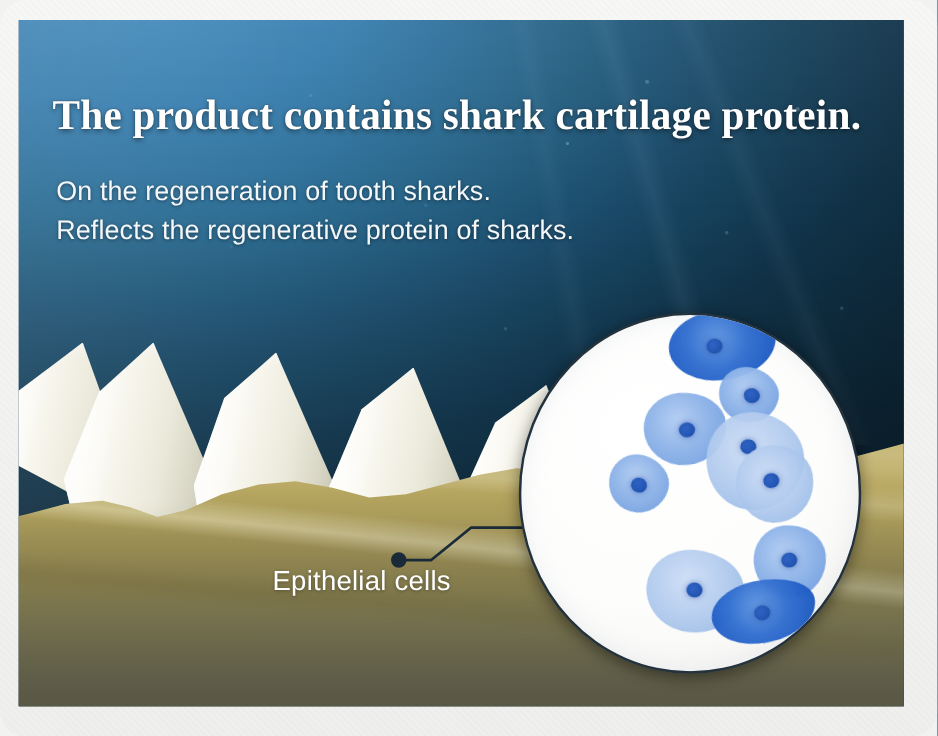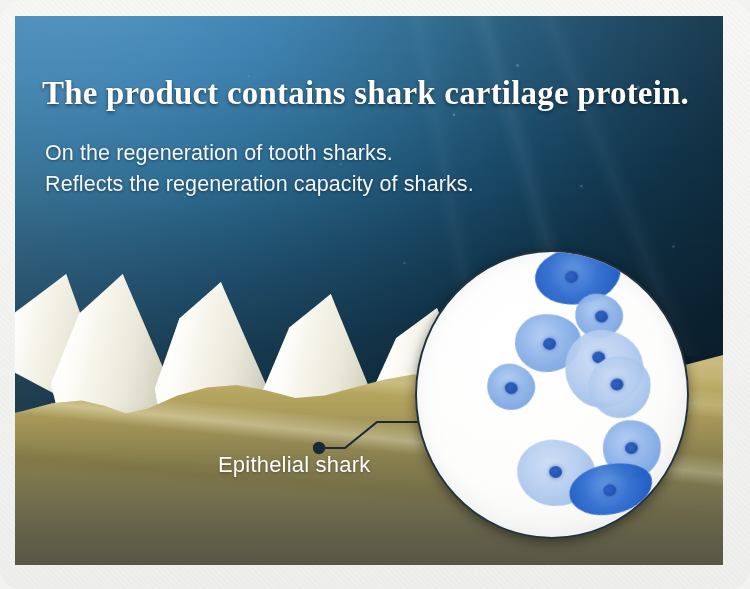--- a/index.html
+++ b/index.html
@@ -246,18 +246,18 @@
           <div class="cell deep" style="left: 152px; top: 212px; width: 84px; height: 50px; transform: rotate(-12deg);">
             <div class="nucleus" style="left: 34px; top: 20px;"></div>
           </div>
         </div>
     </div>
 
     <div id="headline">The product contains shark cartilage protein.</div>
 
     <div class="sub-line" id="sub1">On the regeneration of tooth sharks.</div>
 
-    <div class="sub-line" id="sub2">Reflects the regeneration capacity of sharks.</div>
-
-    <div id="callout-label">Epithelial shark</div>
+    <div class="sub-line" id="sub2">Reflects the regenerative protein of sharks.</div>
+
+    <div id="callout-label">Epithelial cells</div>
 
   </div>
 </div>
 
 </body></html>

